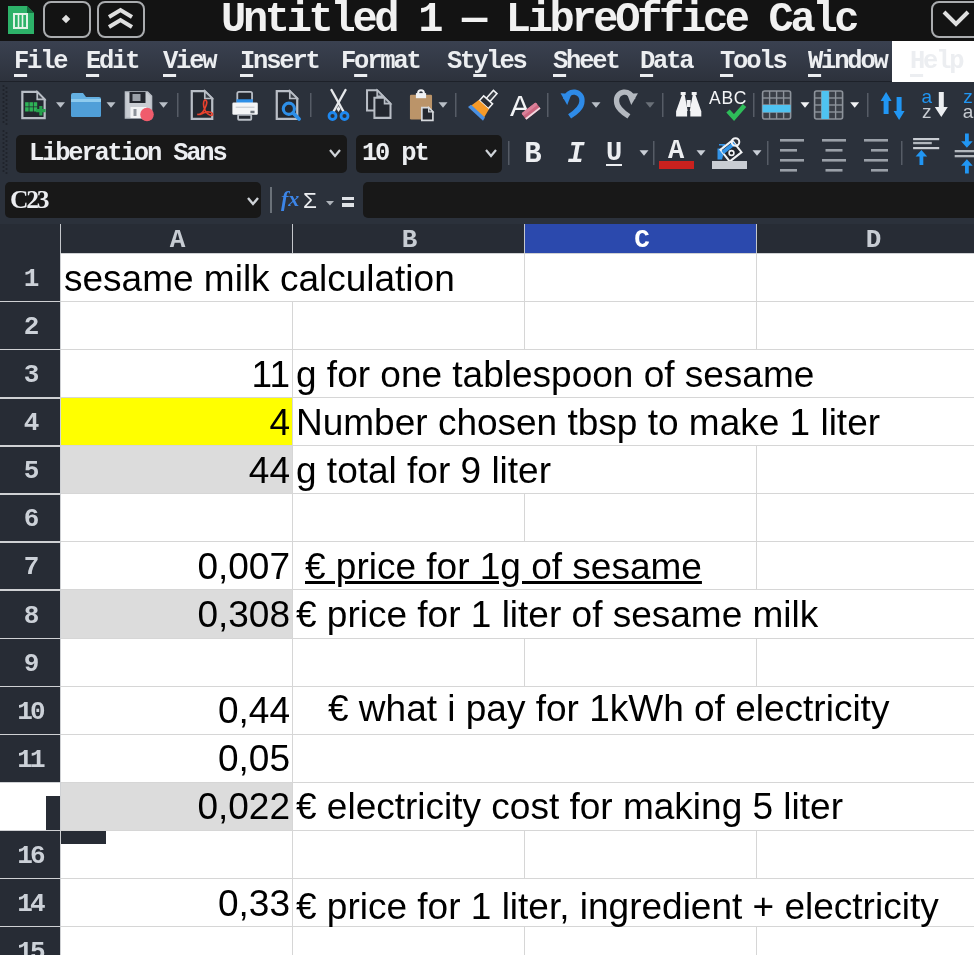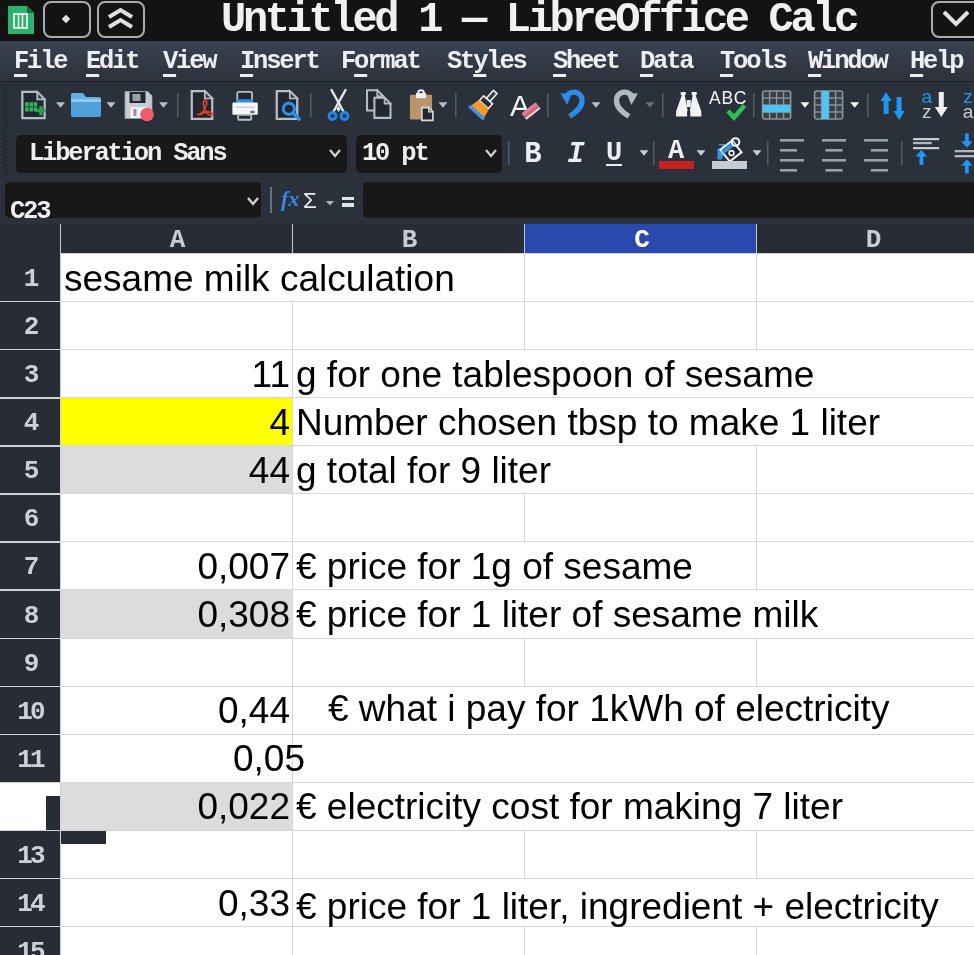--- a/index.html
+++ b/index.html
@@ -6,21 +6,21 @@
        font-family:"Liberation Sans",sans-serif;}
   .abs{position:absolute;}
   .ui{font-family:"Liberation Mono",monospace;font-weight:bold;font-size:25.5px;
       letter-spacing:-2.2px;color:#eceef1;white-space:pre;}
   
   #titlebar{left:0;top:0;width:974px;height:41px;background:#131313;}
   .tbtn{position:absolute;border:2px solid #aaacaf;border-radius:8px;background:#131313;}
   #title{position:absolute;left:221px;top:-4px;font-family:"Liberation Mono",monospace;
          font-weight:bold;font-size:42px;letter-spacing:-3.3px;color:#f1f1f1;line-height:48px;}
   
-  #menubar{left:0;top:41px;width:974px;height:41px;
+  #menubar{left:0;top:41px;width:892px;height:41px;
            background:linear-gradient(#3a4150,#2d323c);border-bottom:1px solid #1d2129;box-sizing:border-box;}
   .mi{position:absolute;top:4px;line-height:34px;}
   .mi u{text-decoration:underline solid 2.5px;text-underline-offset:6px;}
   
   #toolbar1{left:0;top:82px;width:974px;height:46px;background:#2b313b;}
   #toolbar2{left:0;top:128px;width:974px;height:49px;background:#2b313b;}
   #formulabar{left:0;top:177px;width:974px;height:47px;background:#2b313b;}
   .inputbox{position:absolute;background:#181818;border-radius:5px;}
   
   #grid{left:0;top:224px;width:974px;height:731px;background:#fff;overflow:hidden;}
@@ -329,21 +329,21 @@
 <path d="M966.9 19.8 L972.7 13.2 L968.8 13.2 L968.8 5.5 L965 5.5 L965 13.2 L961.1 13.2 Z" fill="#2196f3"></path>
 <rect x="954.7" y="22" width="24" height="2.3" fill="#b2b7bd"></rect>
 <rect x="954.7" y="27" width="24" height="2.3" fill="#b2b7bd"></rect>
 <path d="M966.9 31.2 L972.7 37.8 L968.8 37.8 L968.8 45.5 L965 45.5 L965 37.8 L961.1 37.8 Z" fill="#2196f3"></path>
 </g>
       </svg>
 </div>
 
 <div class="abs" id="formulabar">
   <div class="inputbox" style="left:5px;top:5px;width:256px;height:36px;"></div>
-  <div class="abs ui" style="left:10px;top:17px;line-height:36px;">C23</div>
+  <div class="abs ui" style="left:10px;top:5px;line-height:36px;font-family:Liberation Serif, serif;">C23</div>
   <svg class="abs" style="left:246px;top:18px" width="14" height="12" viewBox="0 0 14 12">
     <path d="M2 3 L7 9 L12 3" fill="none" stroke="#cfd3d8" stroke-width="2.4"></path>
   </svg>
   <div class="abs" style="left:270px;top:10px;width:1.5px;height:26px;background:#6a7179;"></div>
   <div class="abs" style="left:281px;top:2px;font-family:'Liberation Serif',serif;font-style:italic;font-weight:bold;font-size:22px;color:#3c85e8;line-height:40px;">fx</div>
   <div class="abs" style="left:303px;top:4px;font-family:'Liberation Sans',sans-serif;font-size:22.5px;color:#eceef1;line-height:40px;">Σ</div>
   <svg class="abs" style="left:325px;top:23px" width="10" height="6" viewBox="0 0 10 6">
     <path d="M1 1 L5 5.5 L9 1" fill="#aeb3ba"></path>
   </svg>
   <div class="abs" style="left:342px;top:19.5px;width:12px;height:3.4px;background:#dfe2e6;"></div>
@@ -367,21 +367,21 @@
 <div class="rowhdr" style="left:0;top:125.14px;width:60px;height:48.07px;">3</div>
 <div class="rowhdr" style="left:0;top:173.21px;width:60px;height:48.07px;">4</div>
 <div class="rowhdr" style="left:0;top:221.28px;width:60px;height:48.07px;">5</div>
 <div class="rowhdr" style="left:0;top:269.35px;width:60px;height:48.07px;">6</div>
 <div class="rowhdr" style="left:0;top:317.42px;width:60px;height:48.07px;">7</div>
 <div class="rowhdr" style="left:0;top:365.49px;width:60px;height:48.07px;">8</div>
 <div class="rowhdr" style="left:0;top:413.56px;width:60px;height:48.07px;">9</div>
 <div class="rowhdr" style="left:0;top:461.63px;width:60px;height:48.07px;">10</div>
 <div class="rowhdr" style="left:0;top:509.70px;width:60px;height:48.07px;">11</div>
 <div class="rowhdr" style="left:0;top:572px;width:60px;height:48.07px;margin-left:46px;">12</div>
-<div class="rowhdr" style="left:0;top:605.84px;width:60px;height:48.07px;">13</div>
+<div class="rowhdr" style="left:0;top:605.84px;width:60px;height:48.07px;">16</div>
 <div class="rowhdr" style="left:0;top:653.91px;width:60px;height:48.07px;">14</div>
 <div class="rowhdr" style="left:0;top:701.98px;width:60px;height:48.07px;">15</div>
 <div class="abs" style="left:0;top:77.07px;width:60px;height:1.3px;background:#cfd1d4;"></div>
 <div class="abs" style="left:0;top:125.14px;width:60px;height:1.3px;background:#cfd1d4;"></div>
 <div class="abs" style="left:0;top:173.21px;width:60px;height:1.3px;background:#cfd1d4;"></div>
 <div class="abs" style="left:0;top:221.28px;width:60px;height:1.3px;background:#cfd1d4;"></div>
 <div class="abs" style="left:0;top:269.35px;width:60px;height:1.3px;background:#cfd1d4;"></div>
 <div class="abs" style="left:0;top:317.42px;width:60px;height:1.3px;background:#cfd1d4;"></div>
 <div class="abs" style="left:0;top:365.49px;width:60px;height:1.3px;background:#cfd1d4;"></div>
 <div class="abs" style="left:0;top:413.56px;width:60px;height:1.3px;background:#cfd1d4;"></div>
@@ -438,25 +438,25 @@
 <div class="abs" style="left:292px;top:701.98px;width:1px;height:48.07px;background:#d6d6d6;"></div>
 <div class="abs" style="left:524px;top:701.98px;width:1px;height:48.07px;background:#d6d6d6;"></div>
 <div class="abs" style="left:756px;top:701.98px;width:1px;height:48.07px;background:#d6d6d6;"></div>
 <div class="cell" style="left:64px;top:30.60px;line-height:48.07px;">sesame milk calculation</div>
 <div class="cell num" style="left:61px;top:126.74px;line-height:48.07px;width:229px;">11</div>
 <div class="cell num" style="left:61px;top:174.81px;line-height:48.07px;width:229px;">4</div>
 <div class="cell num" style="left:61px;top:222.88px;line-height:48.07px;width:229px;">44</div>
 <div class="cell num" style="left:61px;top:319.02px;line-height:48.07px;width:229px;">0,007</div>
 <div class="cell num" style="left:61px;top:367.09px;line-height:48.07px;width:229px;">0,308</div>
 <div class="cell num" style="left:61px;top:463.23px;line-height:48.07px;width:229px;">0,44</div>
-<div class="cell num" style="left:61px;top:511.30px;line-height:48.07px;width:229px;padding-left:15px;">0,05</div>
+<div class="cell num" style="left:61px;top:511.30px;line-height:48.07px;width:229px;">0,05</div>
 <div class="cell num" style="left:61px;top:559.37px;line-height:48.07px;width:229px;">0,022</div>
 <div class="cell num" style="left:61px;top:655.51px;line-height:48.07px;width:229px;">0,33</div>
 <div class="cell" style="left:296px;top:126.74px;line-height:48.07px;">g for one tablespoon of sesame</div>
 <div class="cell" style="left:296px;top:174.81px;line-height:48.07px;">Number chosen tbsp to make 1 liter</div>
 <div class="cell" style="left:296px;top:222.88px;line-height:48.07px;">g total for 9 liter</div>
-<div class="cell" style="left:296px;top:319.02px;line-height:48.07px;">€ price for 1g of sesame</div>
+<div class="cell" style="left:305px;top:319.02px;line-height:48.07px;text-decoration:underline;">€ price for 1g of sesame</div>
 <div class="cell" style="left:296px;top:367.09px;line-height:48.07px;">€ price for 1 liter of sesame milk</div>
 <div class="cell" style="left:296px;top:461px;line-height:48.07px;margin-left:32px;">€ what i pay for 1kWh of electricity</div>
-<div class="cell" style="left:296px;top:559.37px;line-height:48.07px;">€ electricity cost for making 7 liter</div>
+<div class="cell" style="left:296px;top:559.37px;line-height:48.07px;">€ electricity cost for making 5 liter</div>
 <div class="cell" style="left:296px;top:659px;line-height:48.07px;">€ price for 1 liter, ingredient + electricity</div>
     </div>
 
 </div>
 </body></html>

